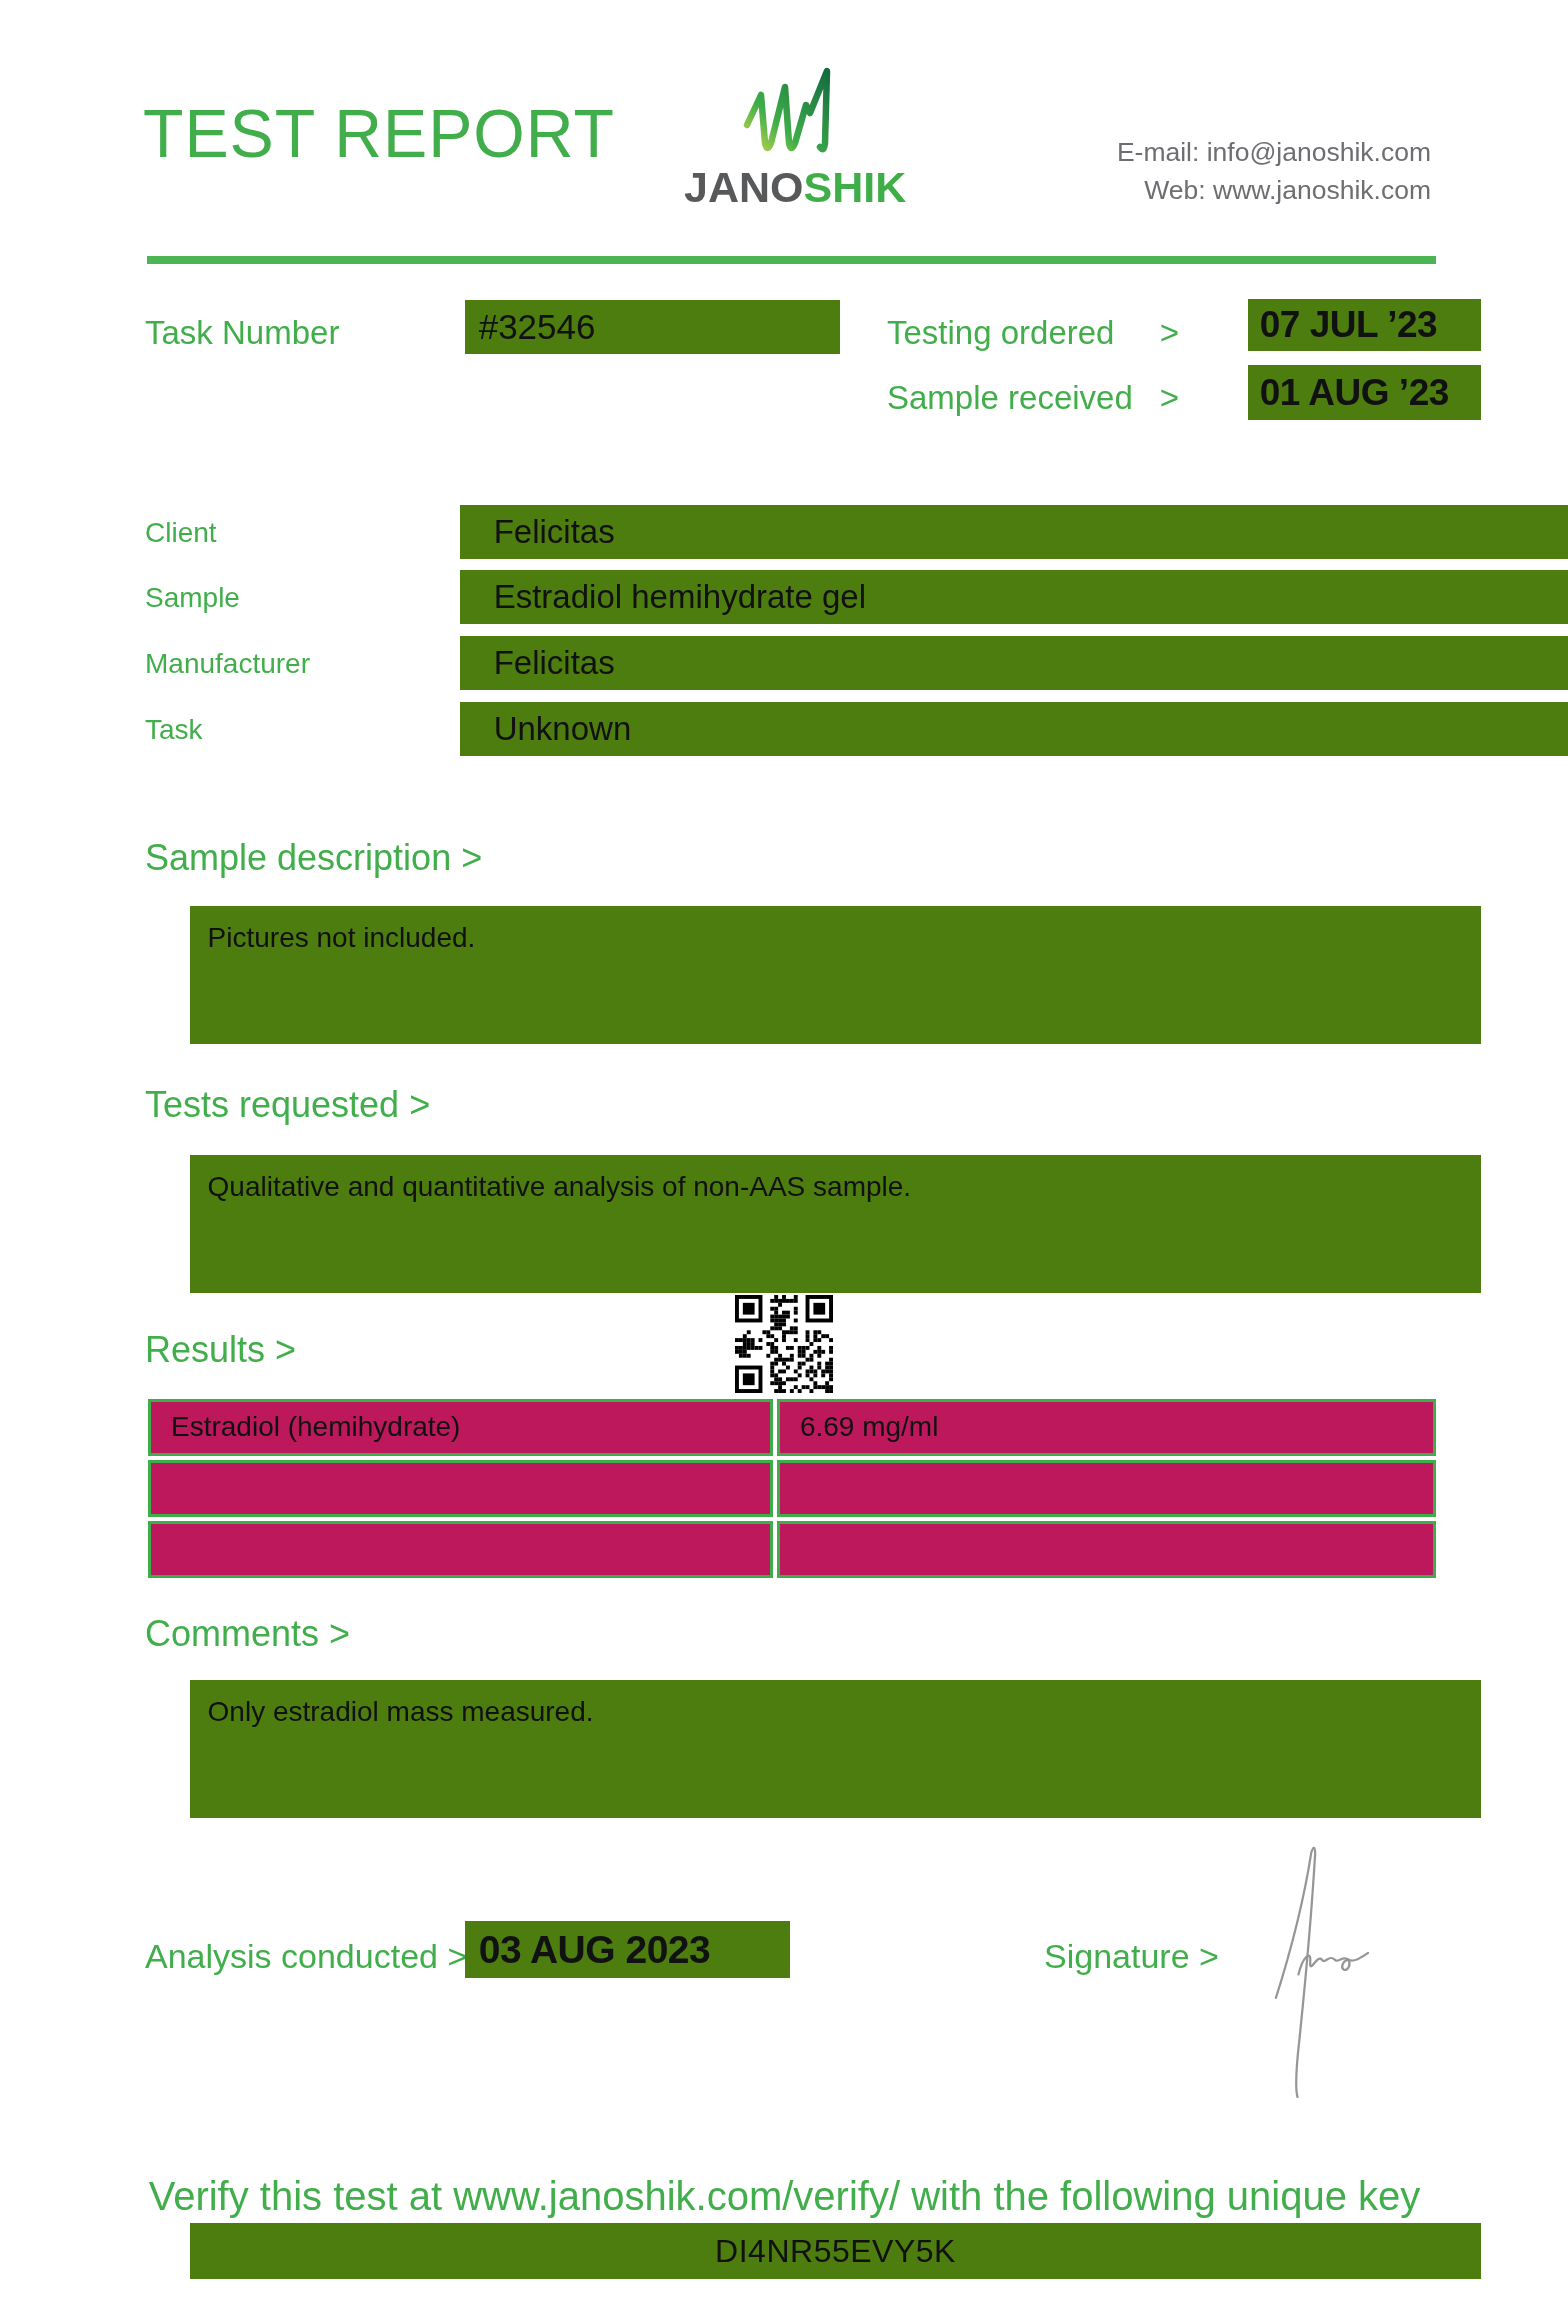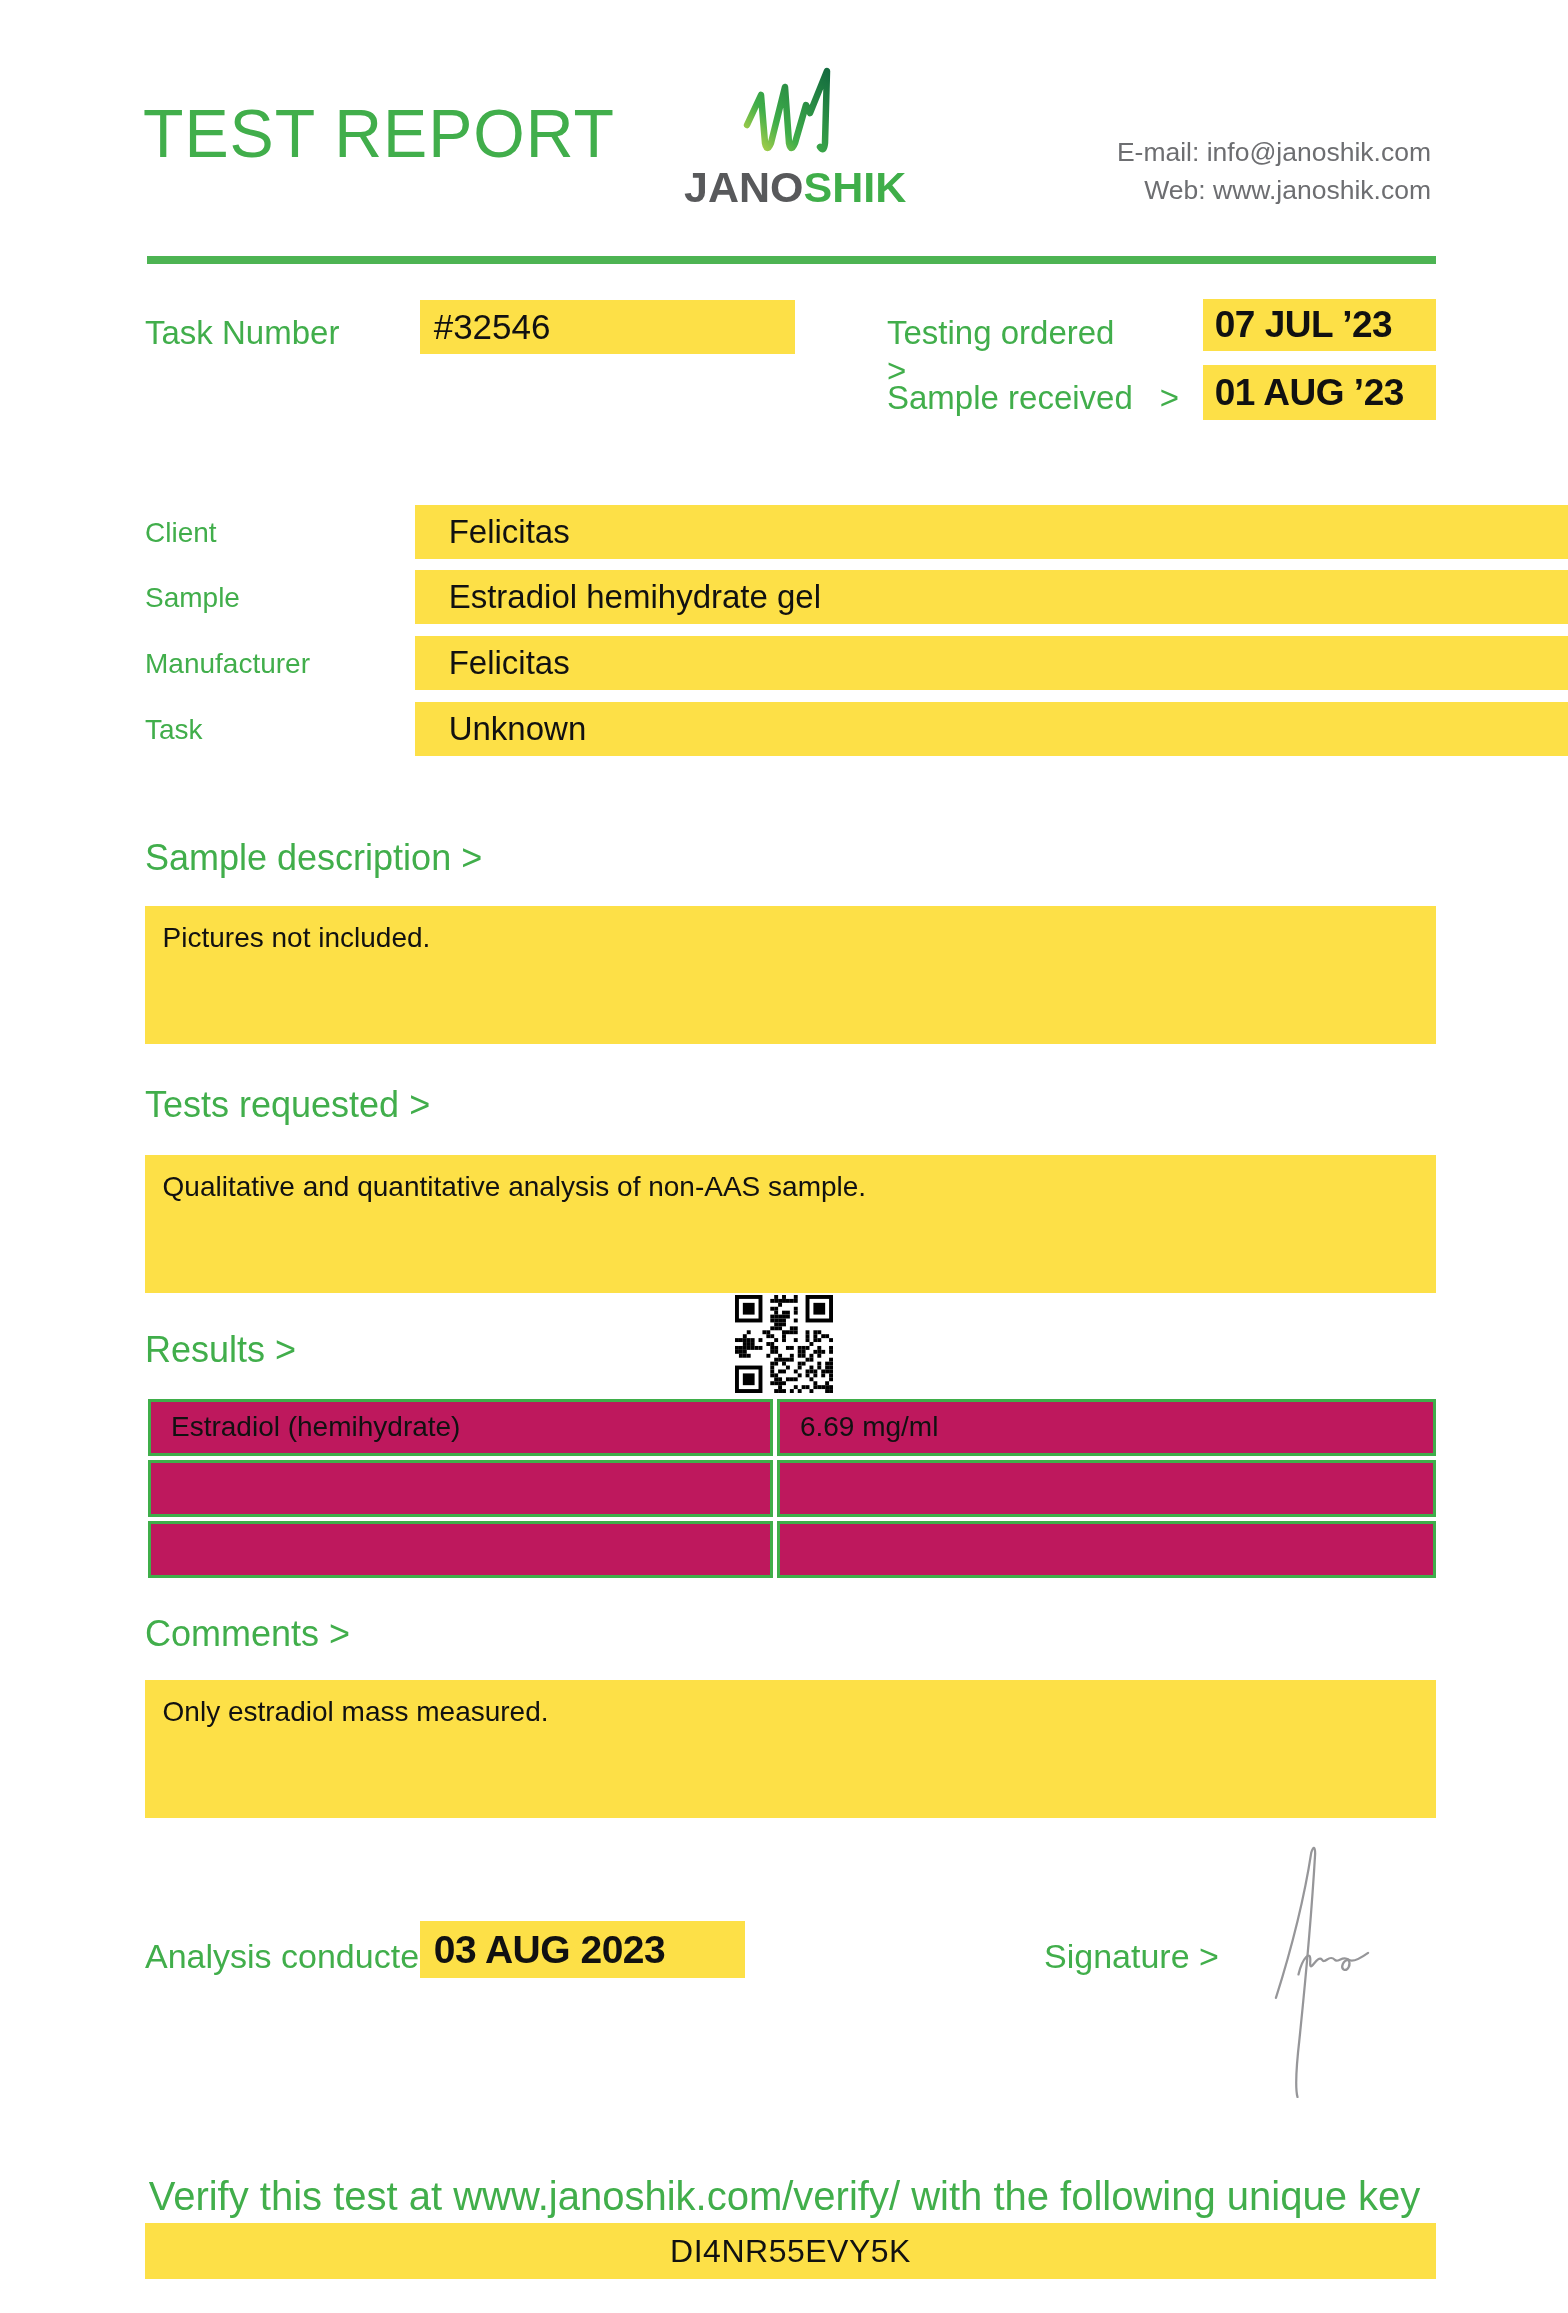--- a/index.html
+++ b/index.html
@@ -34,29 +34,29 @@
   .contact {
     right:137px; top:133px;
     text-align:right;
     font-size:26.5px; line-height:38px;
     color:#6d6e71;
   }
   .rule { left:147px; top:256px; width:1289px; height:7.8px; background:#4db453; }
 
   
   .green-label { color:#41ae4b; font-size:33px; font-weight:500; white-space:nowrap; }
-  .gray-box { background:#fde047; }
+  .gray-box { background:#4d7c0f;margin-left:45px; }
   .box-text { font-weight:500; color:#111; white-space:nowrap; }
 
   .task-label { left:145px; top:314px; }
   .task-box { left:420px; top:300px; width:375px; height:54px; }
   .task-box span { display:block; padding-left:13.7px; line-height:54px; font-size:35px; }
 
   .pair-label { display:flex; justify-content:space-between; }
-  .ordered-label { left:887px; top:314px; width:292px;flex-direction:column; }
+  .ordered-label { left:887px; top:314px; width:292px; }
   .received-label { left:887px; top:379px; width:292px; }
   .date-box span { display:block; padding-left:11.8px; font-size:37px; font-weight:600; letter-spacing:-0.5px; }
   .ordered-box { left:1203px; top:299px; width:233px; height:52px; }
   .ordered-box span { line-height:52px; }
   .received-box { left:1203px; top:365px; width:233px; height:55px; }
   .received-box span { line-height:55px; }
 
   
   .detail-label { left:145px; font-size:28px; }
   .detail-box { left:415px; width:1228px; height:54px;padding-left:20px; }

